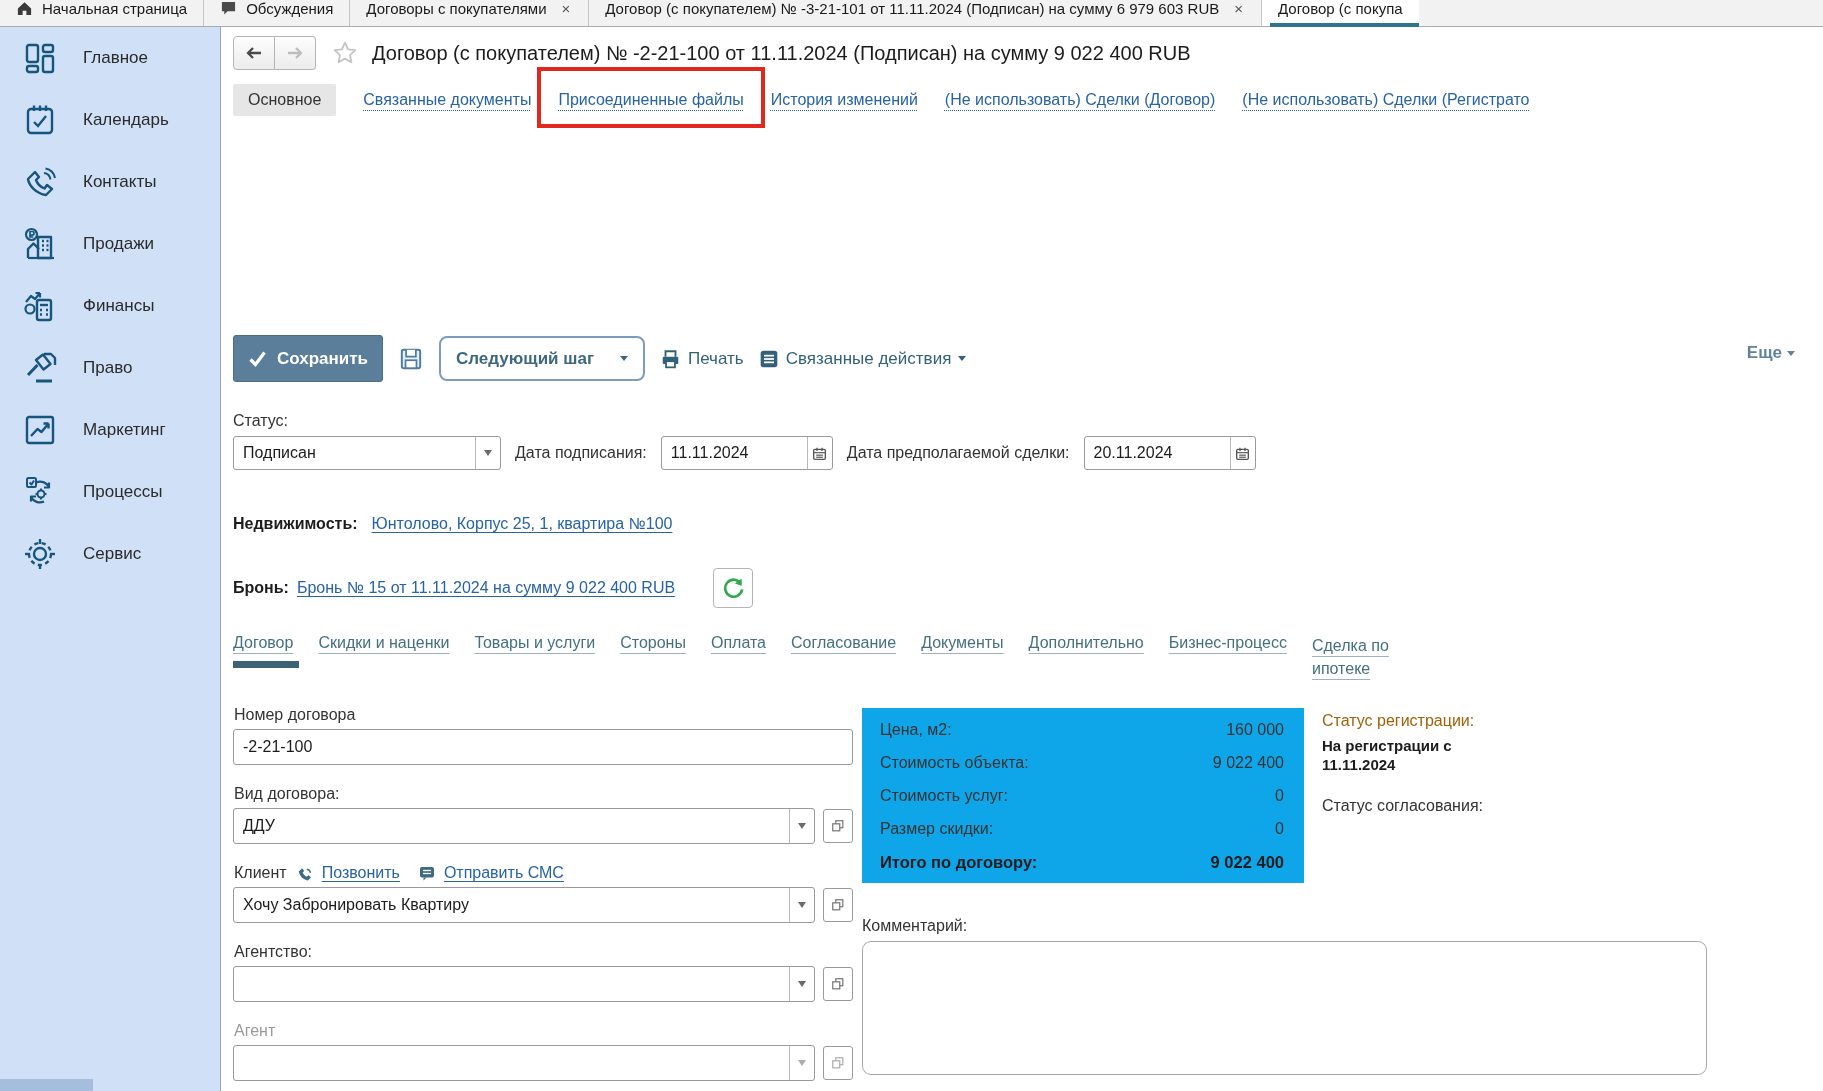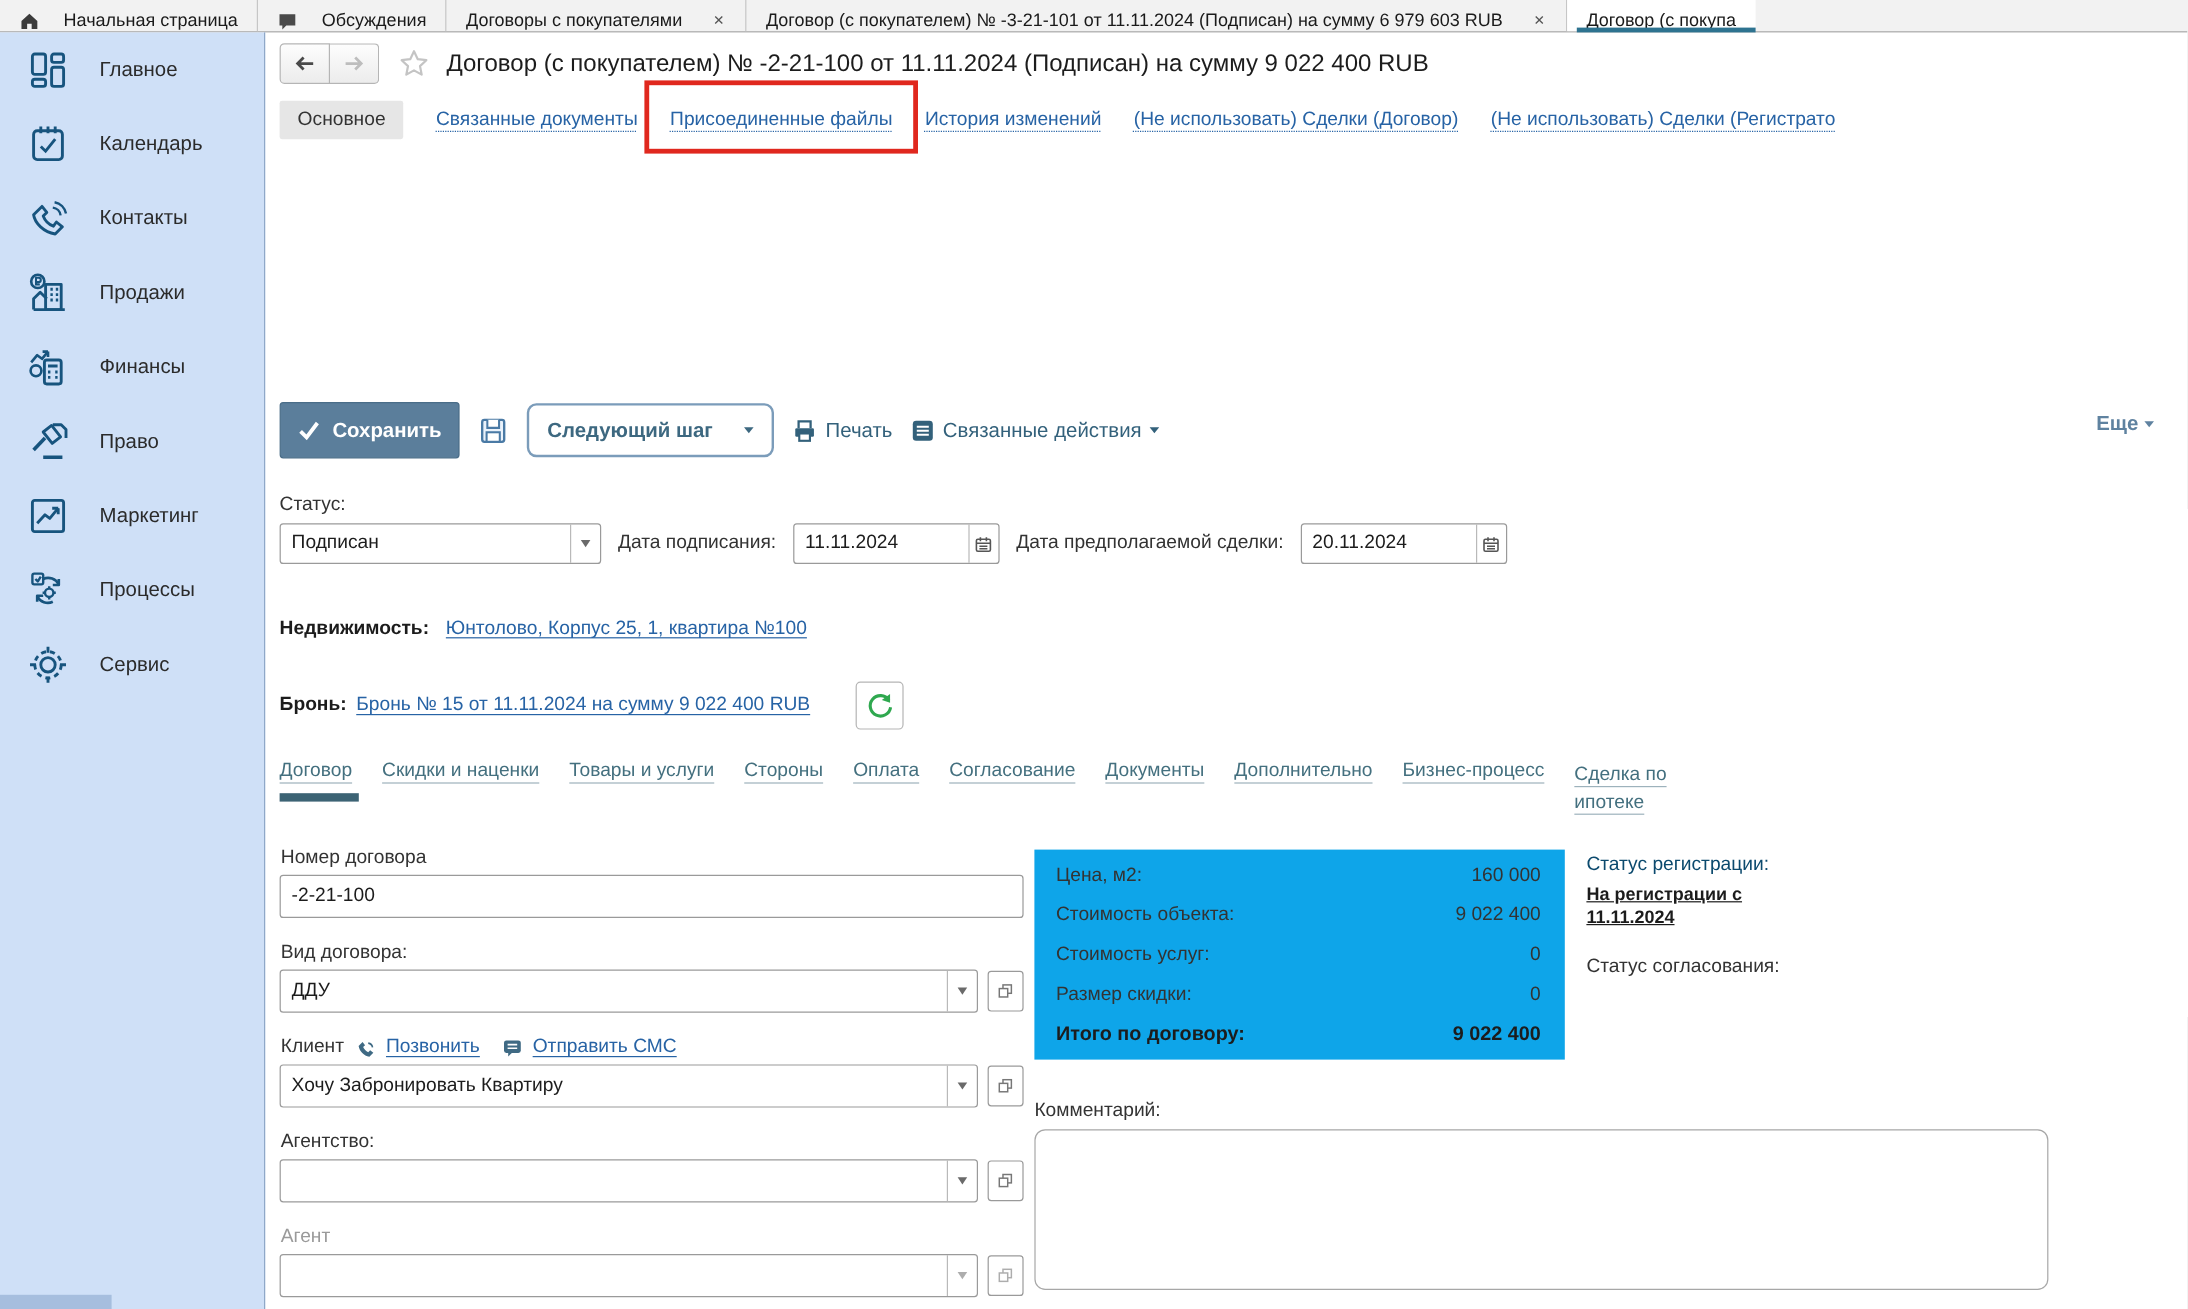--- a/index.html
+++ b/index.html
@@ -2,21 +2,21 @@
 <html><head>
 <meta charset="utf-8">
 <style>
   html,body{margin:0;padding:0;background:#e9e9e9;}
   .window{position:relative;width:1823px;height:1091px;background:#fff;overflow:hidden;
           font-family:"Liberation Sans",sans-serif;color:#1c1c1c;}
 
   
   .tabbar{position:absolute;top:0;left:0;width:1823px;height:27px;background:#f2f2f2;
           border-bottom:1px solid #ababab;display:flex;box-sizing:border-box;white-space:nowrap;}
-  .wtab{position:relative;display:flex;align-items:flex-end;gap:20px;padding:0 16px;font-size:15px;
+  .wtab{position:relative;display:flex;align-items:flex-start;gap:9px;padding:0 16px;font-size:15px;
         color:#1a1a1a;border-right:1px solid #c6c6c6;cursor:pointer;flex:0 0 auto;}
   .wtab.active{background:#fff;border-right:none;}
   .wtab.active::after{content:"";position:absolute;left:8px;right:0;bottom:-1px;height:4px;background:#2e7390;}
   .tab-close{color:#555;font-size:15px;margin-left:4px;padding:0 2px;cursor:pointer;}
 
   
   .sidebar{position:absolute;top:27px;left:0;width:221px;bottom:0;background:#cfe0f7;
            border-right:1px solid #8fa8c8;box-sizing:border-box;}
   .side-item{display:flex;align-items:center;gap:25px;height:62px;padding-left:22px;font-size:17px;
              color:#2b2b2b;cursor:pointer;}
@@ -105,22 +105,22 @@
   
   .summary{position:absolute;left:862px;top:708px;width:442px;background:#0ea5e9;box-sizing:border-box;
            padding:13px 20px 11px 18px;}
   .sum-row{display:flex;justify-content:space-between;align-items:center;font-size:16px;color:#333;
            margin-bottom:15px;}
   .sum-row:last-child{margin-bottom:0;}
   .sum-row.total{font-weight:bold;color:#1c1c1c;font-size:16.5px;}
   .sum-val{text-align:right;}
 
   .reg-col{position:absolute;left:1322px;top:712px;width:200px;}
-  .reg-lbl{font-size:16px;color:#0c4a6e;}
-  .reg-val{font-size:15px;font-weight:bold;color:#1c1c1c;margin-top:7px;line-height:1.25;text-decoration:underline;}
+  .reg-lbl{font-size:16px;color:#a16207;}
+  .reg-val{font-size:15px;font-weight:bold;color:#1c1c1c;margin-top:7px;line-height:1.25;}
   .appr-lbl{font-size:16px;color:#333;margin-top:22px;}
 
   .comment-lbl{position:absolute;left:862px;top:917px;font-size:16px;color:#333;}
   .comment-box{position:absolute;left:862px;top:941px;width:845px;height:134px;border:1px solid #a7a7a7;
                border-radius:9px;box-sizing:border-box;resize:none;outline:none;
                font-family:inherit;font-size:16px;padding:8px 10px;}
 </style>
 </head>
 <body>
 

